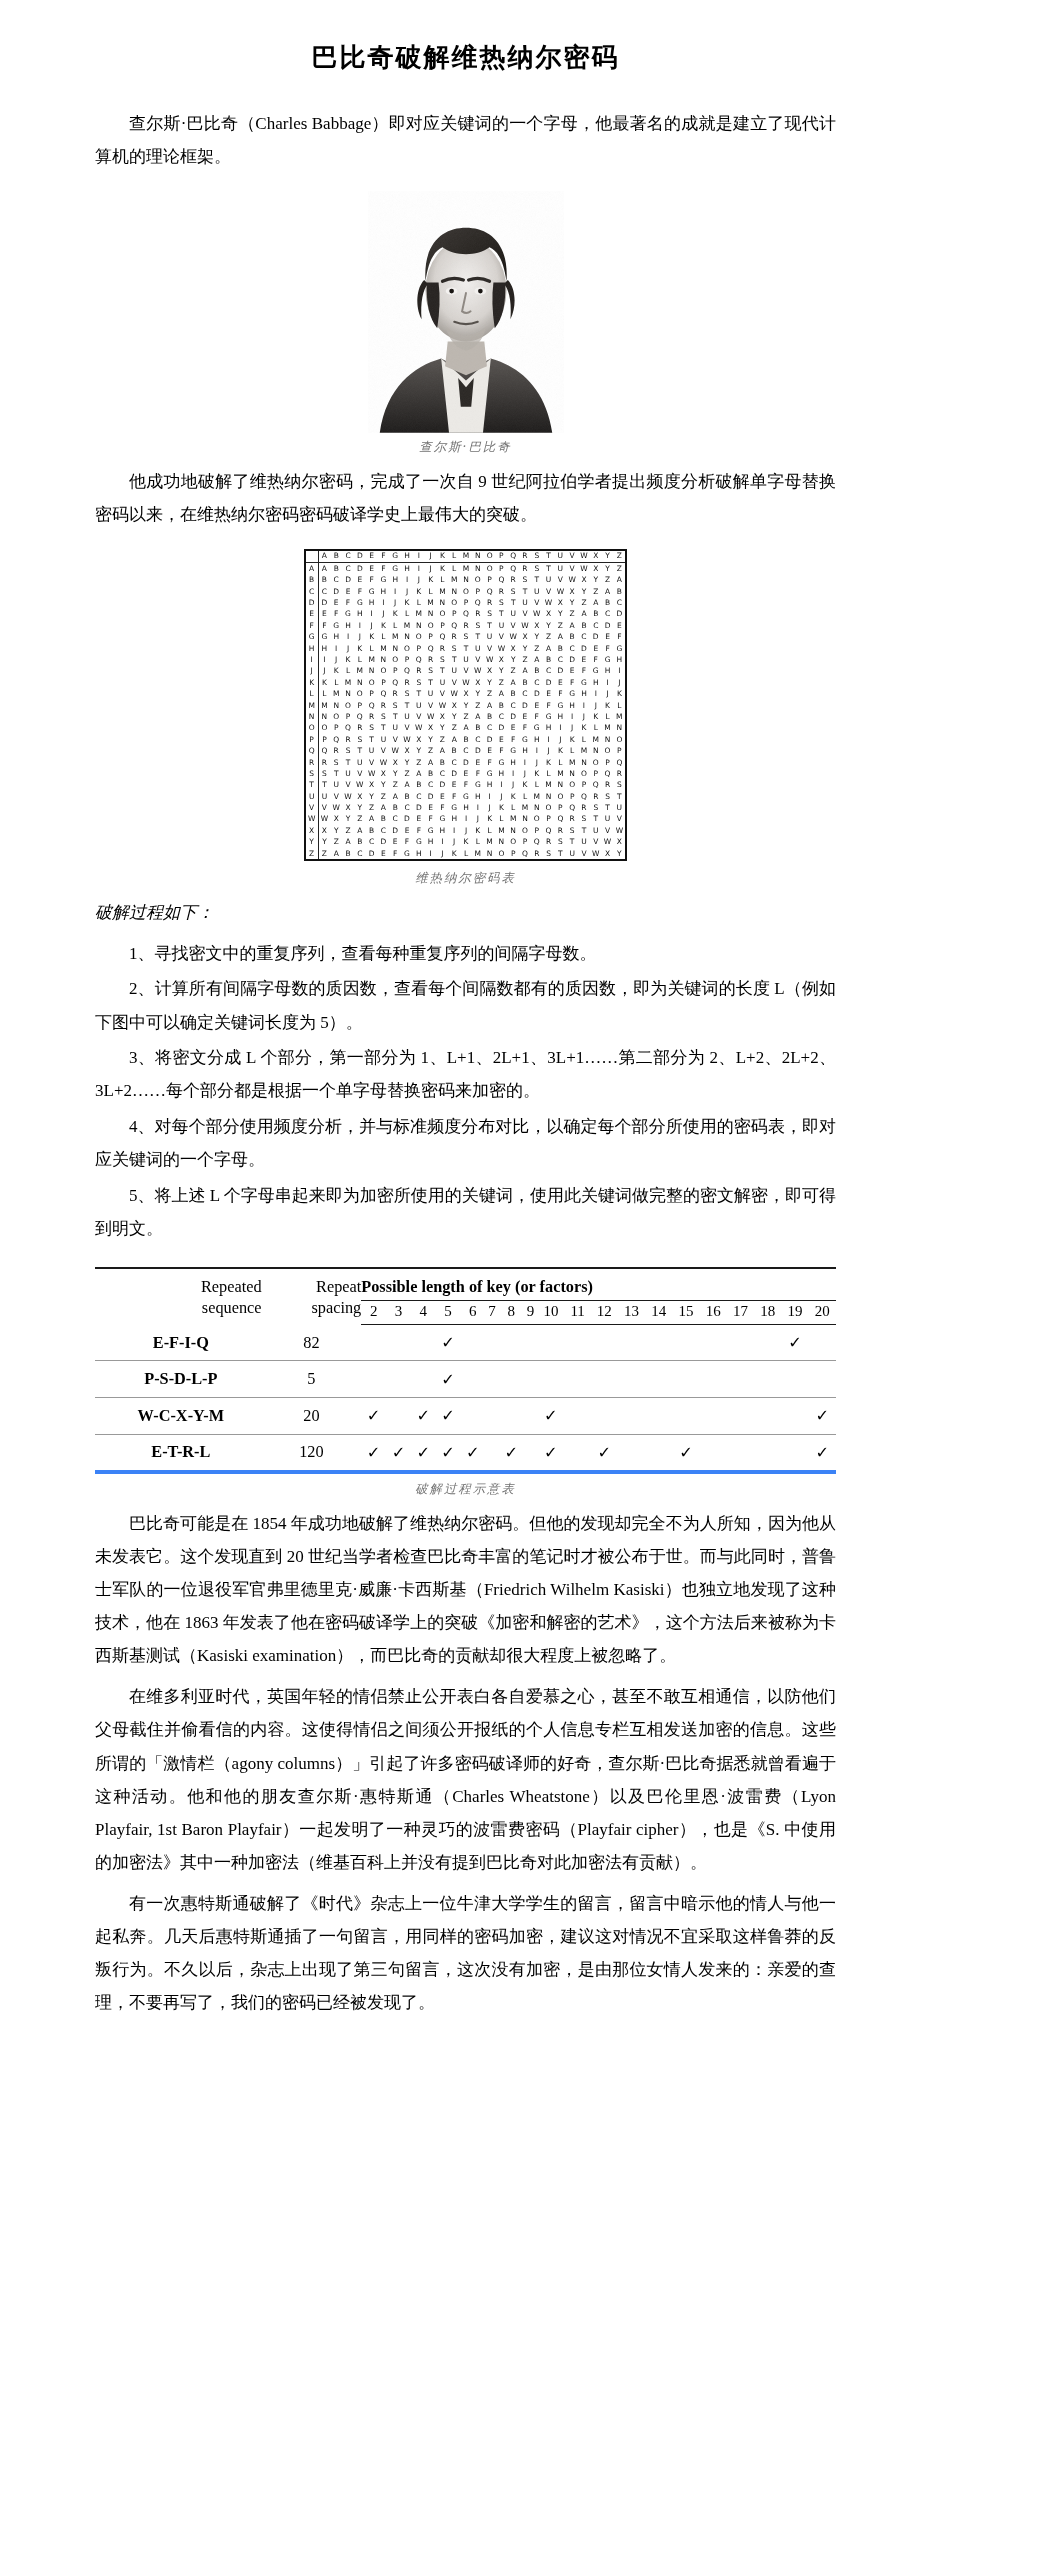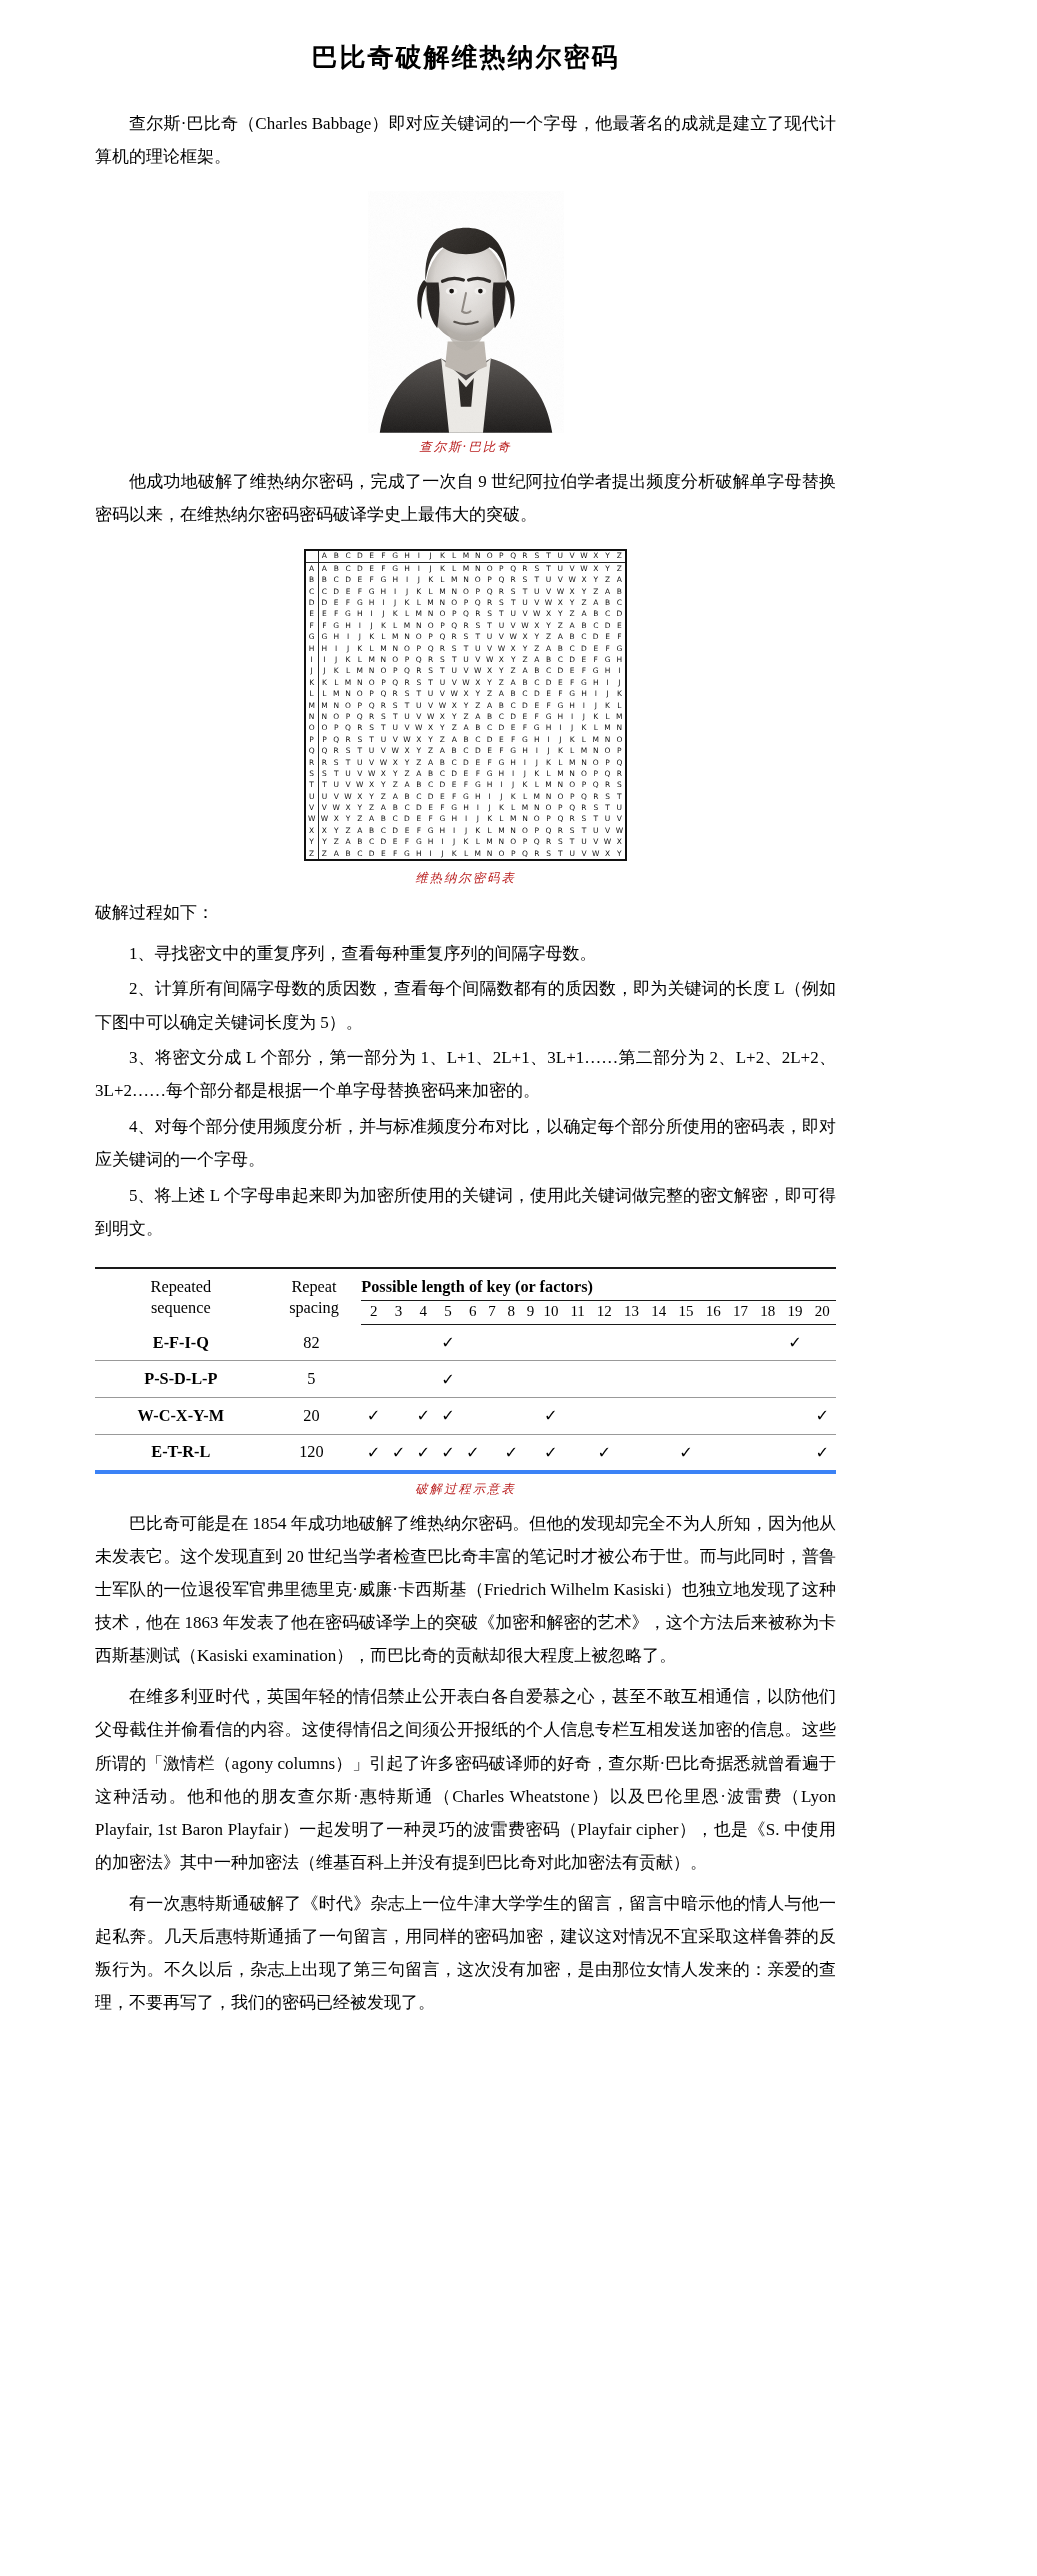--- a/index.html
+++ b/index.html
@@ -26,36 +26,36 @@
     line-height:1.25;
   }
   p.para{
     font-size:17px;
     line-height:1.95;
     text-align:justify;
     text-justify:inter-ideograph;
     margin:0 0 7.8px 0;
     text-indent:2em;
   }
-  p.para.noindent{text-indent:0;}
+  p.para.noindent{text-indent:0;font-style:italic;}
   p.step{
     font-size:17px;
     line-height:1.95;
     text-align:justify;
     margin:0 0 2.6px 0;
     text-indent:2em;
   }
   .figure{
     text-align:center;
     margin:17px 0 9.2px 0;
   }
   .figcap{
     text-align:center;
     font-size:12.4px;
-    color:#b91c1c;
+    color:#737373;
     letter-spacing:2px;
     margin-top:6.5px;
     font-family:"DejaVu Serif",serif;
     font-style:italic;
   }
 
   
   .portrait-wrap{
     width:196px;
     height:242px;
@@ -101,21 +101,21 @@
   .kasiski-wrap{margin:22px 0 3.9px 0;display:flex;justify-content:center;}
   table.kasiski{
     border-collapse:collapse;
     font-family:"Liberation Serif","DejaVu Serif",serif;
     width:752px;
   }
   table.kasiski .topline td{border-top:2px solid #1a1a1a;height:0;padding:0;}
   table.kasiski th.hd{
     font-weight:400;
     font-size:16.3px;
-    text-align:center;
+    text-align:right;
     vertical-align:top;
     padding:7.8px 0 1.3px 5.2px;
     line-height:1.25;
   }
   table.kasiski th.hd-center{
     font-weight:700;
     font-size:16.3px;
     text-align:left;
     vertical-align:top;
     padding:7.8px 0 2.6px 0;

